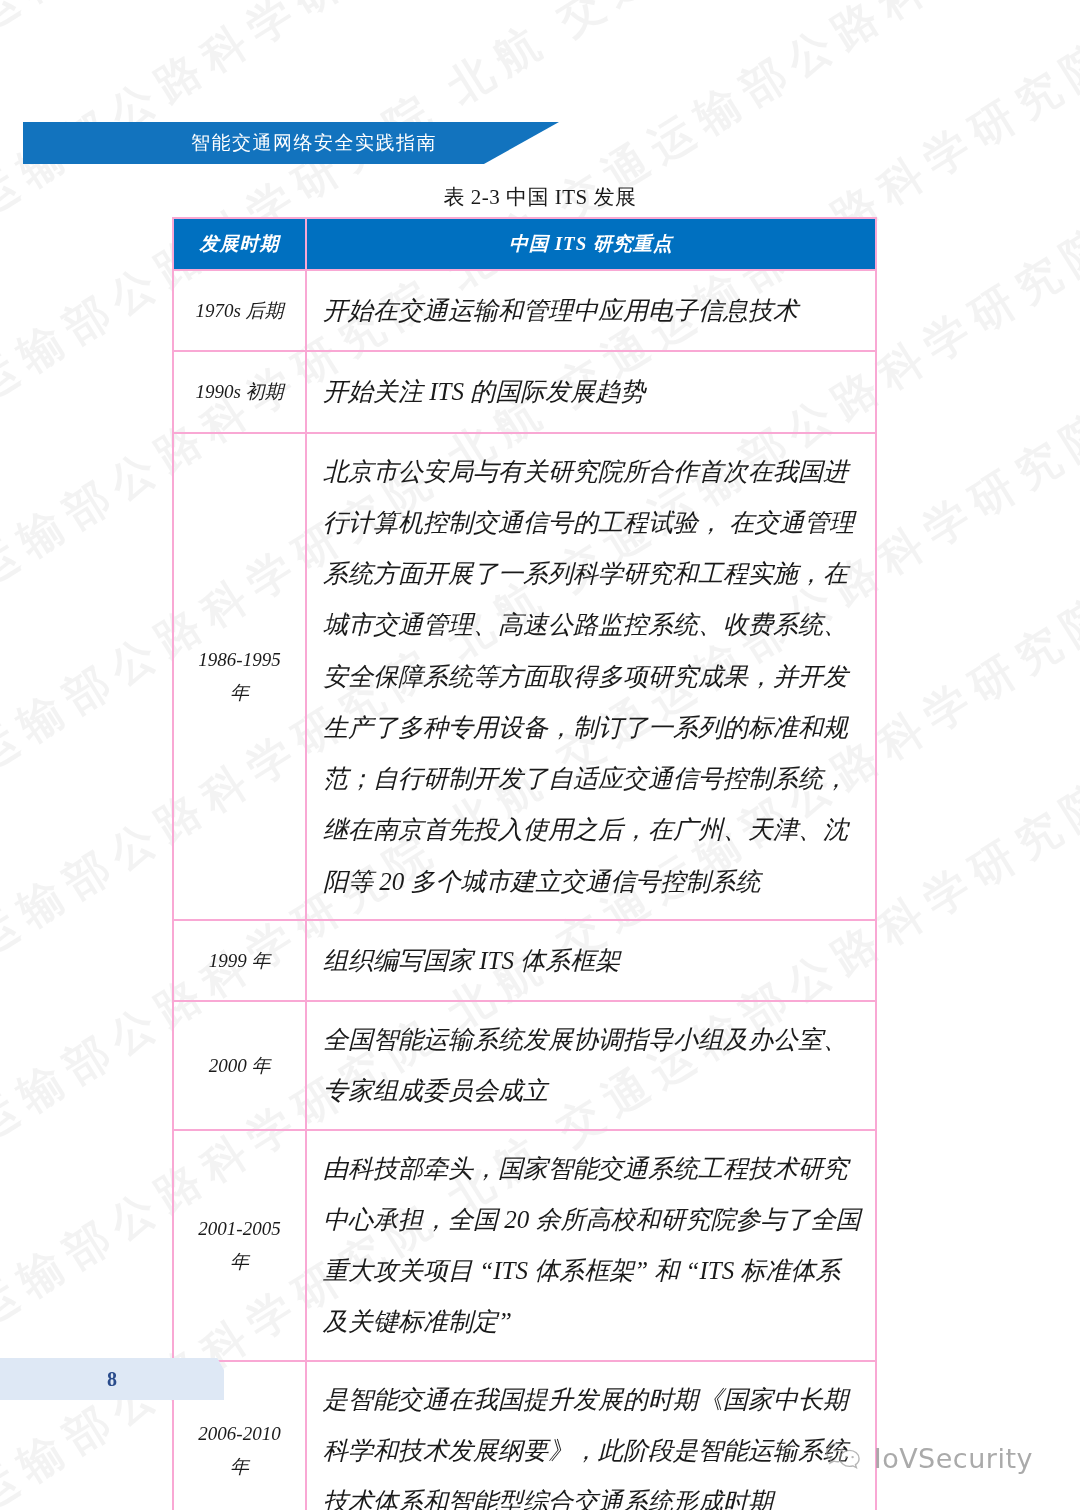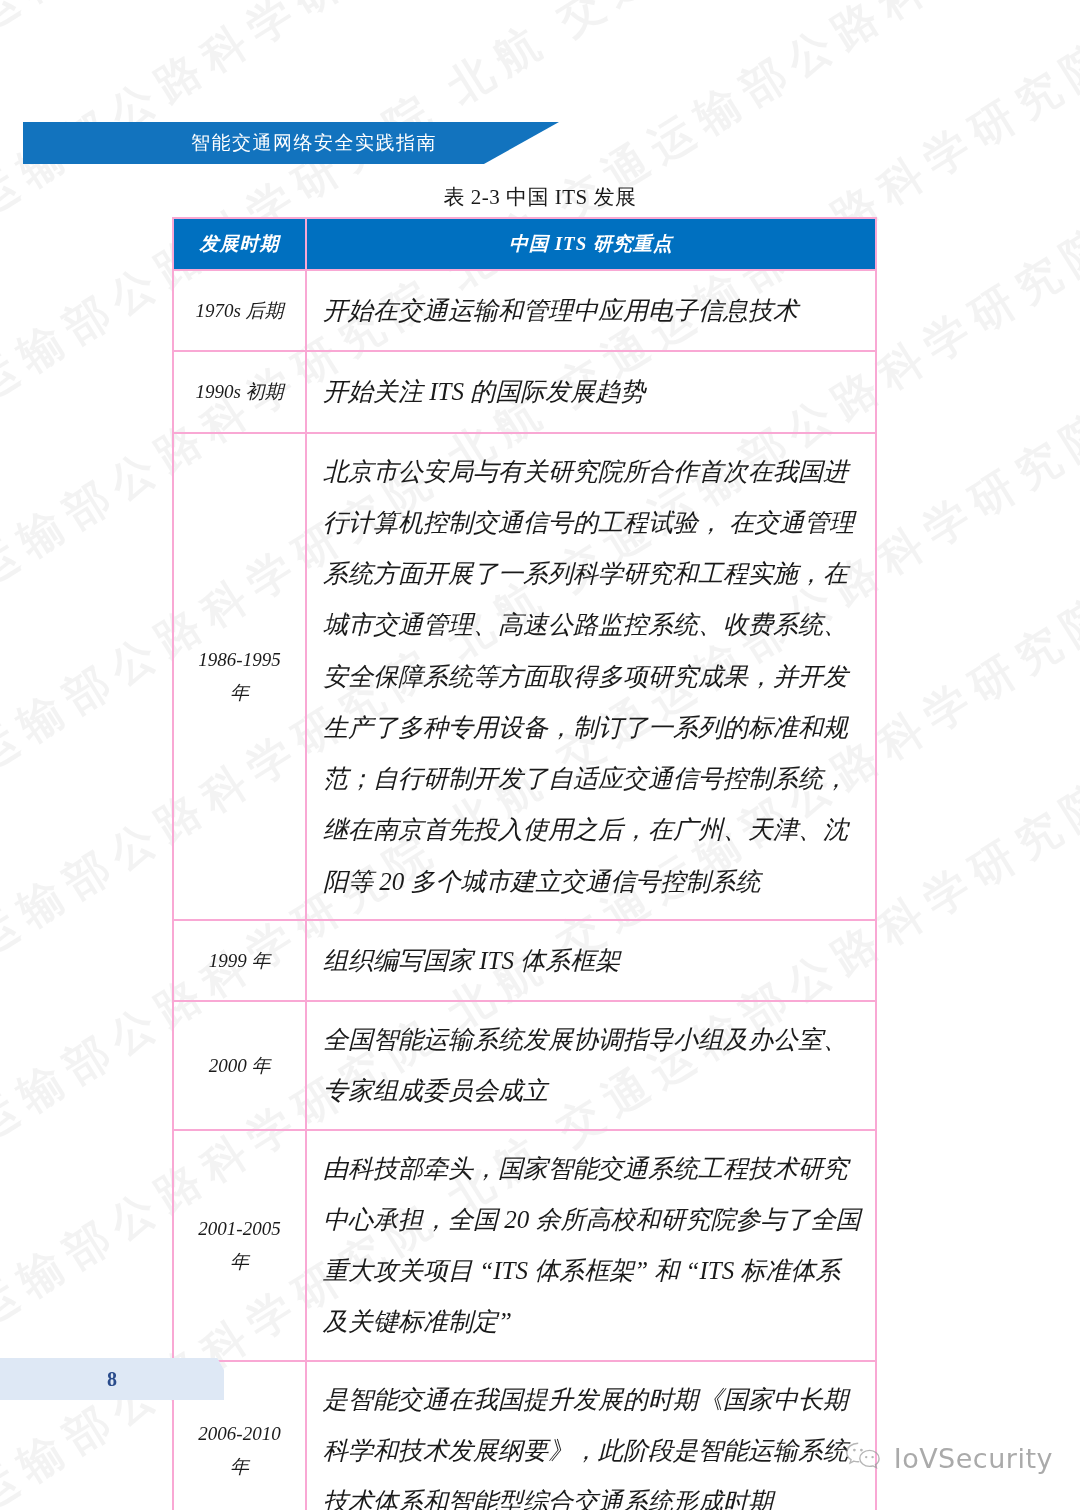--- a/index.html
+++ b/index.html
@@ -147,21 +147,21 @@
     line-height: 42px;
     text-align: center;
     color: #2A4C8C;
     font-size: 20px;
     font-weight: 600;
   }
 
   
   .logo-wrap {
     position: absolute;
-    right: 27px;
+    right: 47px;
     top: 1440px;
     display: flex;
     align-items: center;
     gap: 10px;
     z-index: 3;
     opacity: 0.72;
   }
   .logo-text {
     font-family: "DejaVu Sans", sans-serif;
     font-size: 27px;

